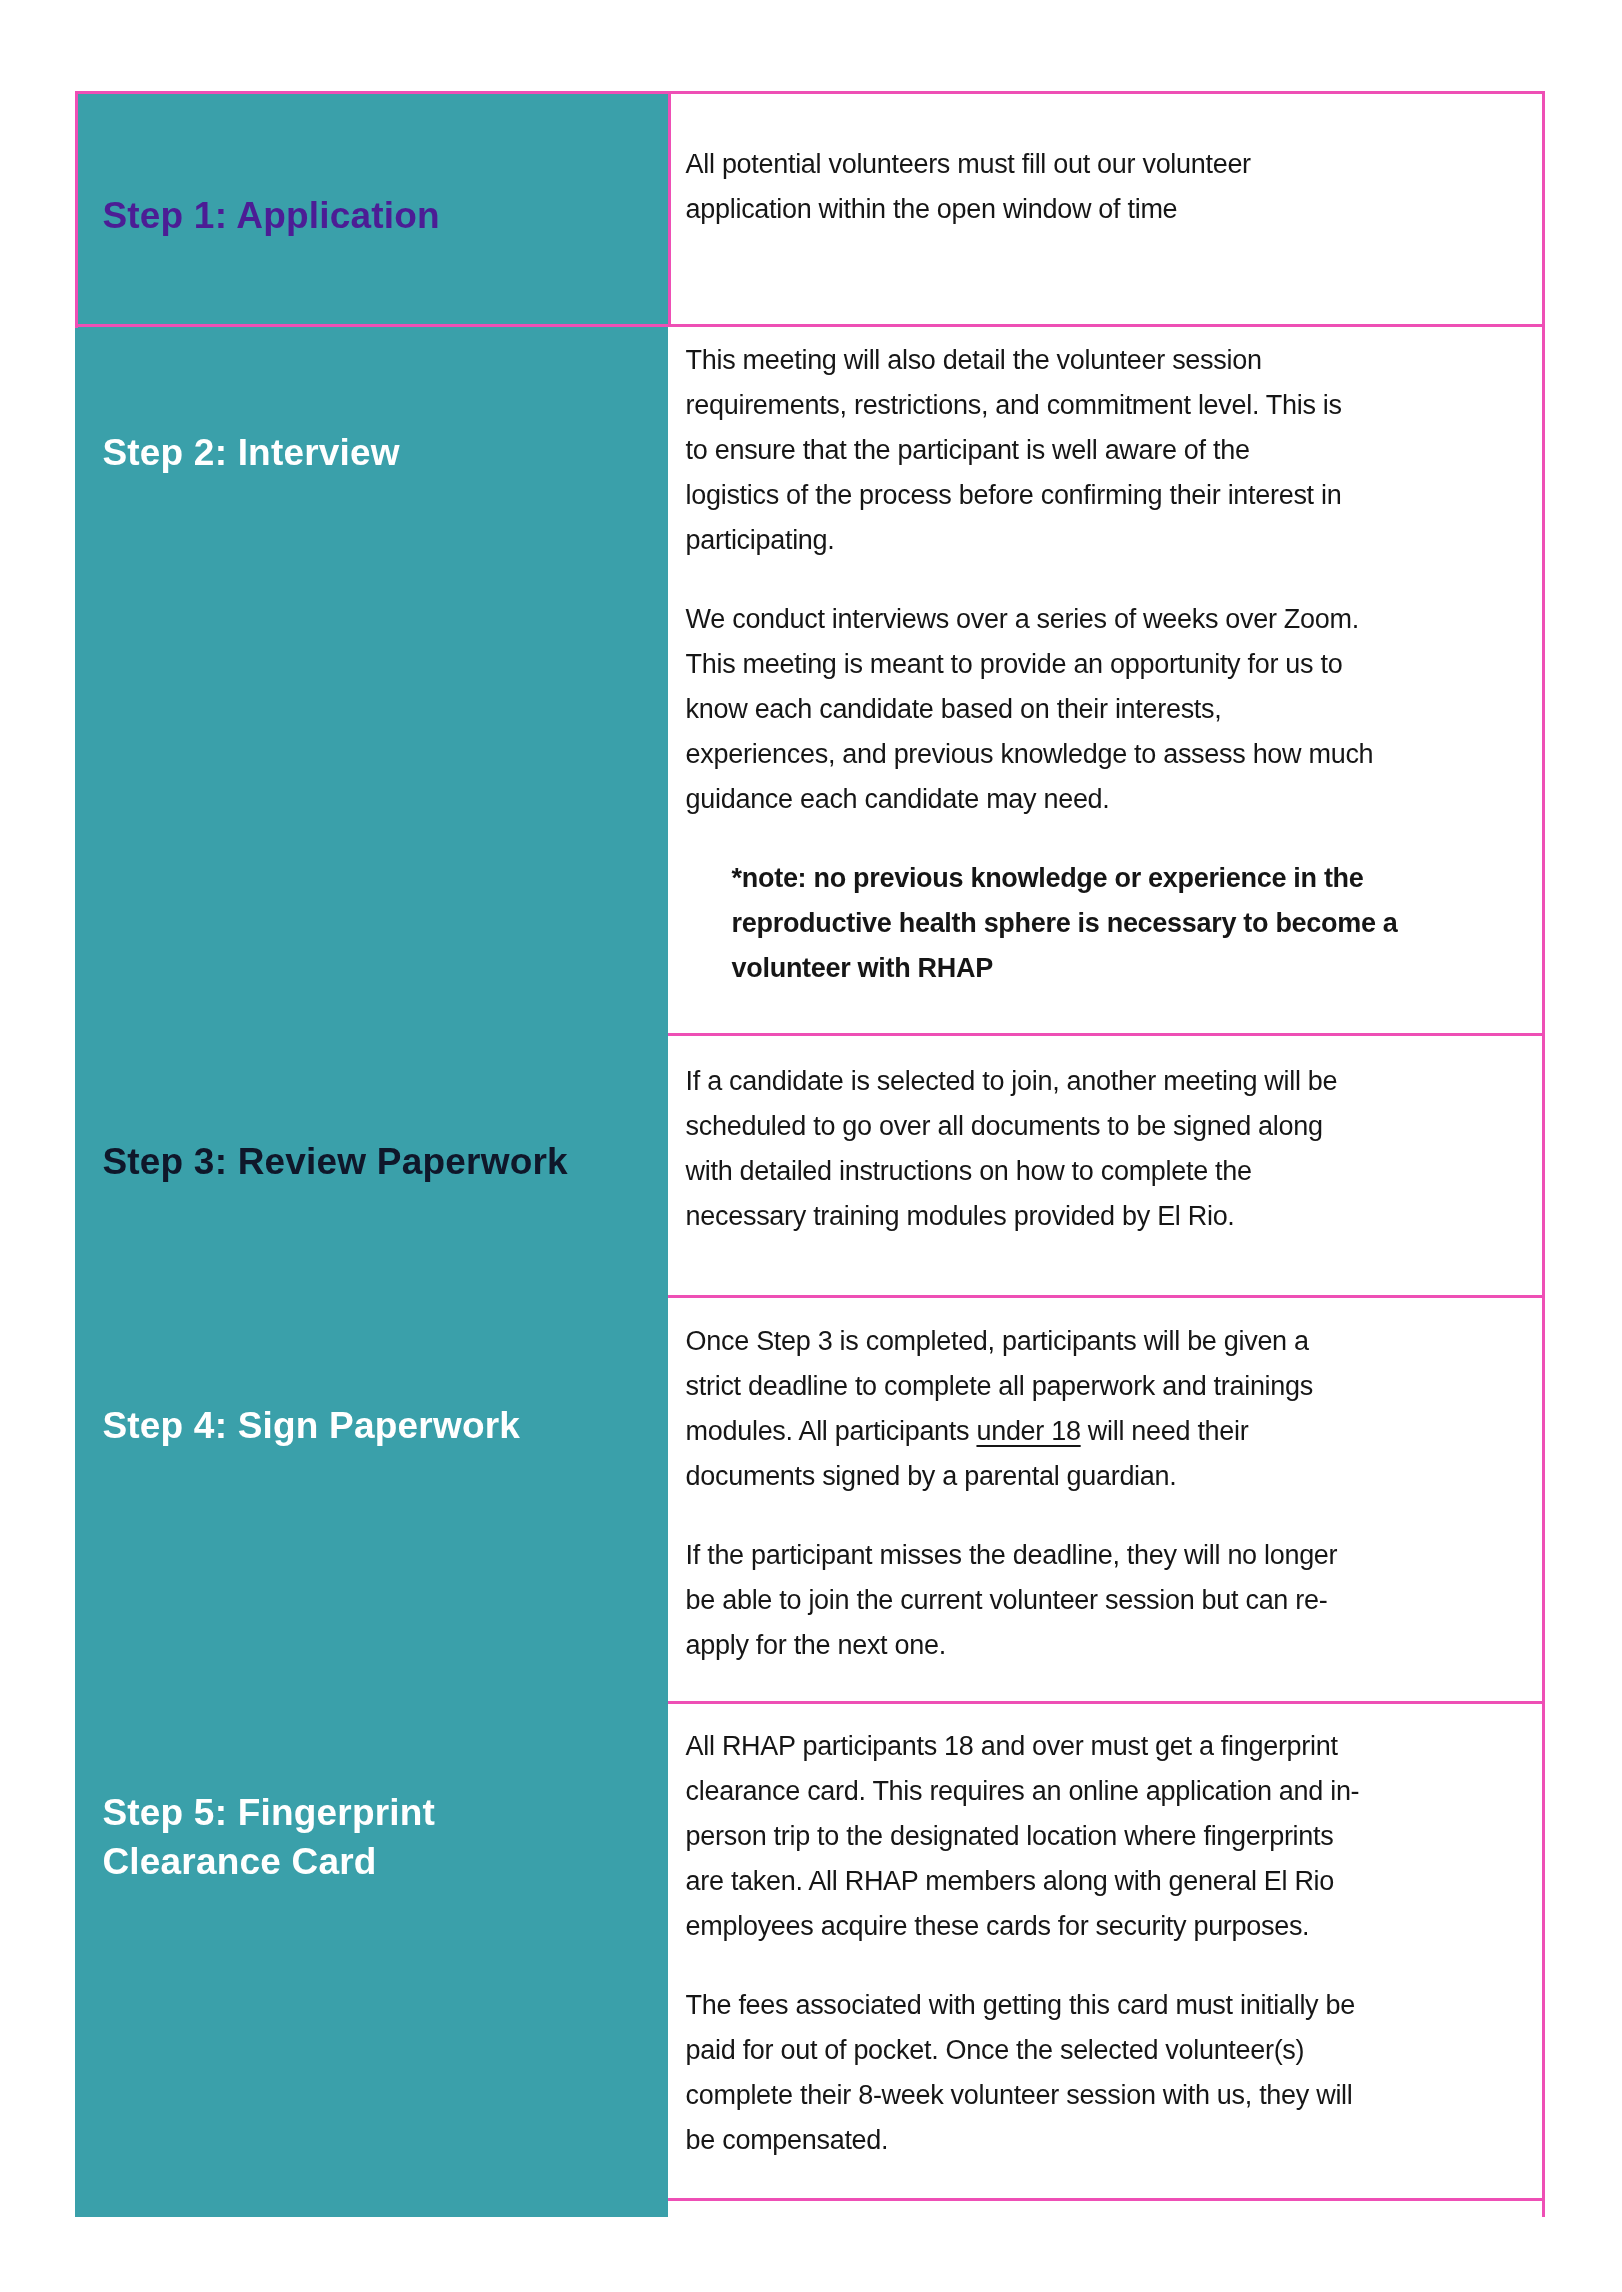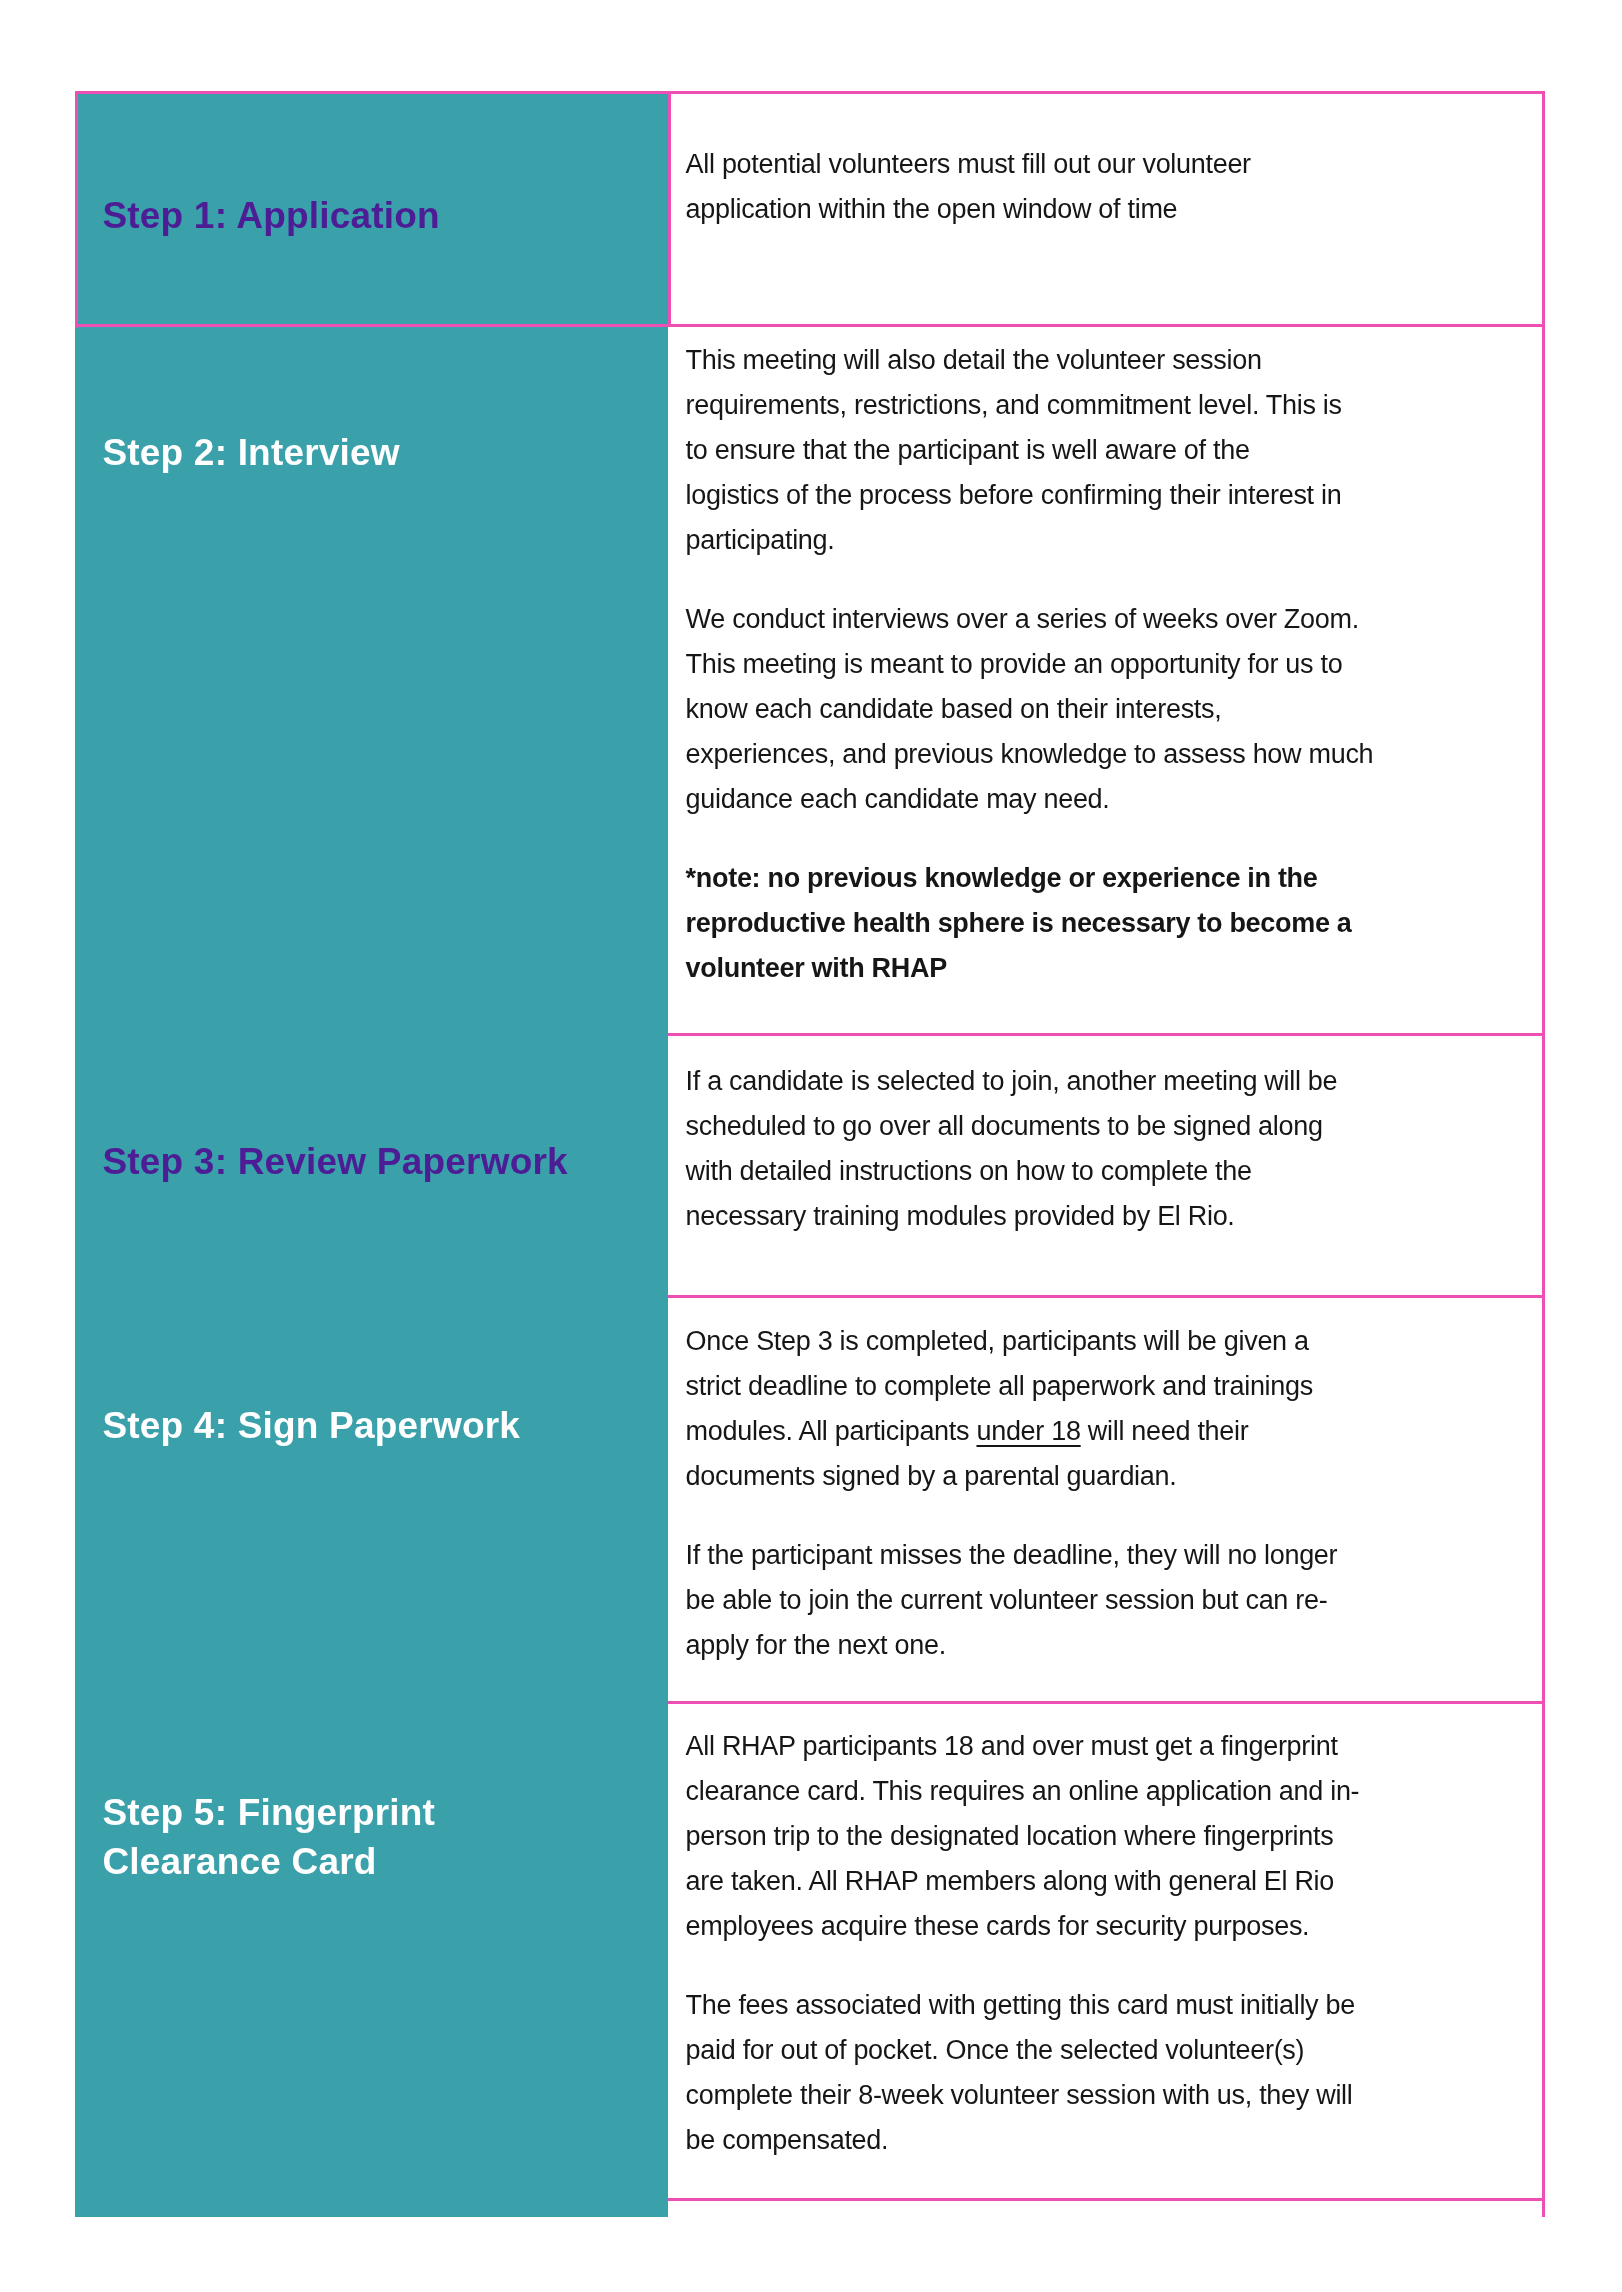--- a/index.html
+++ b/index.html
@@ -59,42 +59,42 @@
   }
   .b { position: absolute; }
 </style>
 </head>
 <body style="background: rgb(255, 255, 255);">
 
 <div class="table-wrap">
   <div class="teal-col" id="teal-col" style="background: rgb(58, 160, 170);">
       <div class="step-label" style="top: 100px; color: #4c1d95;">Step 1: Application</div>
       <div class="step-label" style="top: 337px; color: rgb(255, 255, 255);">Step 2: Interview</div>
-      <div class="step-label" style="top: 1046px; color: #4c1d95;">Step 3: Review Paperwork</div>
+      <div class="step-label" style="top: 1046px; color: #0f172a;">Step 3: Review Paperwork</div>
       <div class="step-label" style="top: 1310px; color: rgb(255, 255, 255);">Step 4:  Sign Paperwork</div>
       <div class="step-label" style="top: 1697px; color: rgb(255, 255, 255);">Step 5: Fingerprint
 Clearance Card</div>
     </div>
   <div id="right-col">
       <div class="right-cell" style="top: 0px; height: 234px; padding-top: 51px;">
         <p style="color: rgb(22, 22, 22);"><span>All potential volunteers must fill out our volunteer
 application within the open window of time</span></p>
       </div>
       <div class="right-cell" style="top: 234px; height: 709px; padding-top: 12.7px;">
         <p style="color: rgb(22, 22, 22);"><span>This meeting will also detail the volunteer session
 requirements, restrictions, and commitment level. This is
 to ensure that the participant is well aware of the
 logistics of the process before confirming their interest in
 participating.</span></p>
         <p style="color: rgb(22, 22, 22);"><span>We conduct interviews over a series of weeks over Zoom.
 This meeting is meant to provide an opportunity for us to
 know each candidate based on their interests,
 experiences, and previous knowledge to assess how much
 guidance each candidate may need.</span></p>
-        <p class="bold" style="color: rgb(22, 22, 22);"><span>*note: no previous knowledge or experience in the
+        <p class="bold" style="color: rgb(22, 22, 22); margin-left: 46px;"><span>*note: no previous knowledge or experience in the
 reproductive health sphere is necessary to become a
 volunteer with RHAP</span></p>
       </div>
       <div class="right-cell" style="top: 943px; height: 262px; padding-top: 24.5px;">
         <p style="color: rgb(22, 22, 22);"><span>If a candidate is selected to join, another meeting will be
 scheduled to go over all documents to be signed along
 with detailed instructions on how to complete the
 necessary training modules provided by El Rio.</span></p>
       </div>
       <div class="right-cell" style="top: 1205px; height: 517px; padding-top: 22.5px;">

